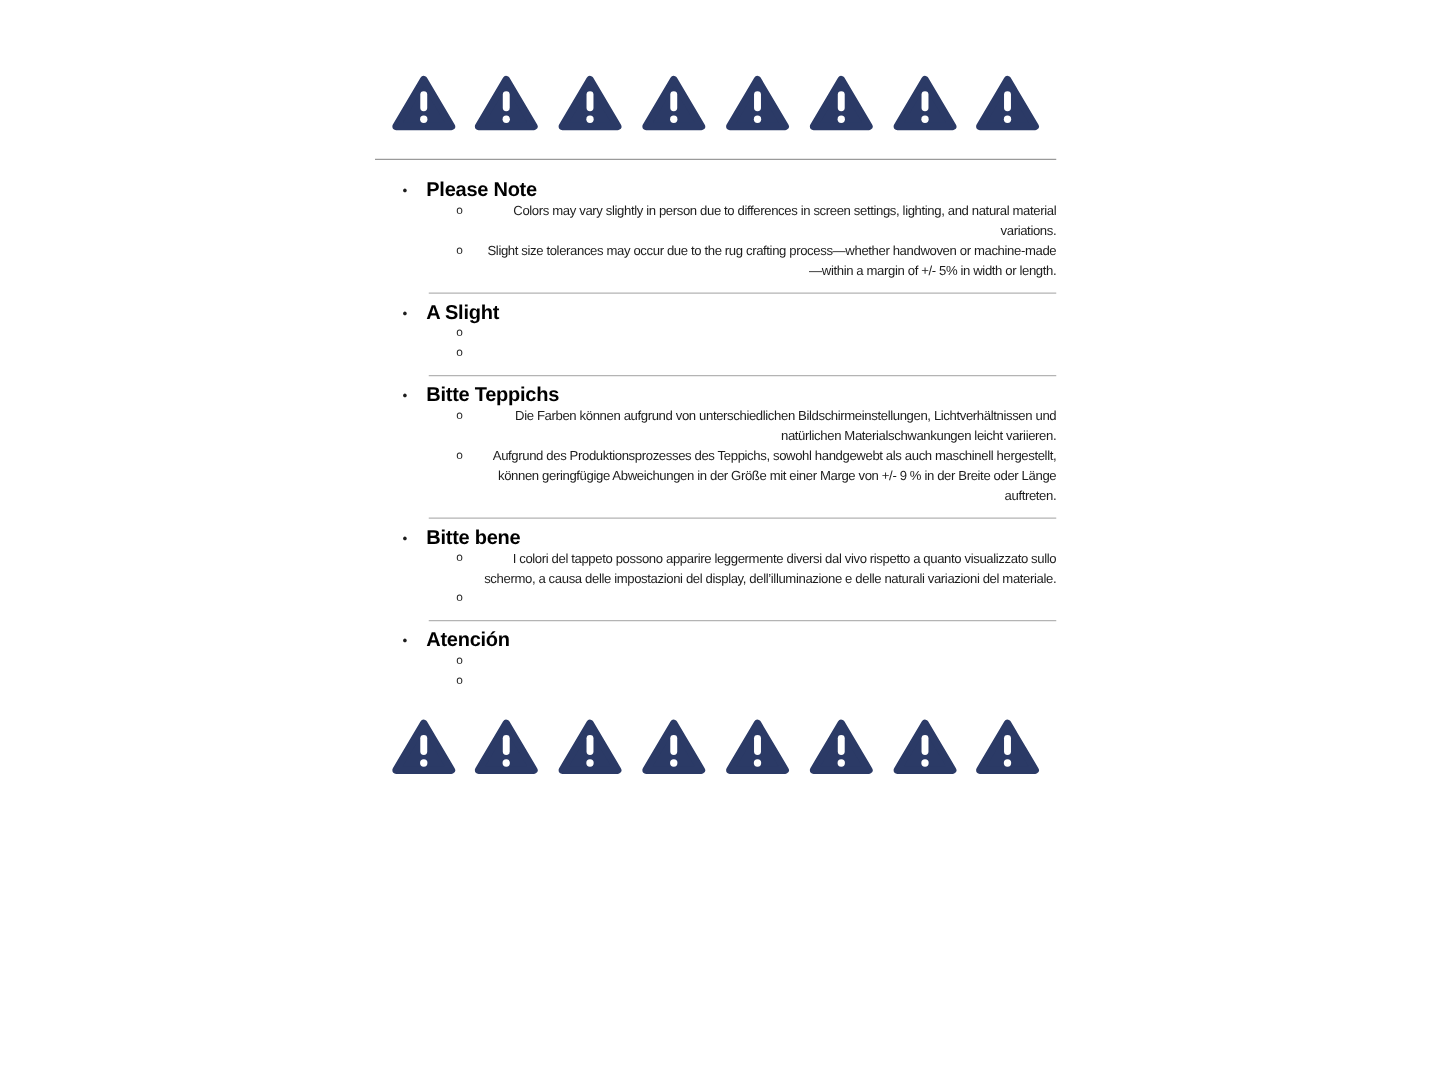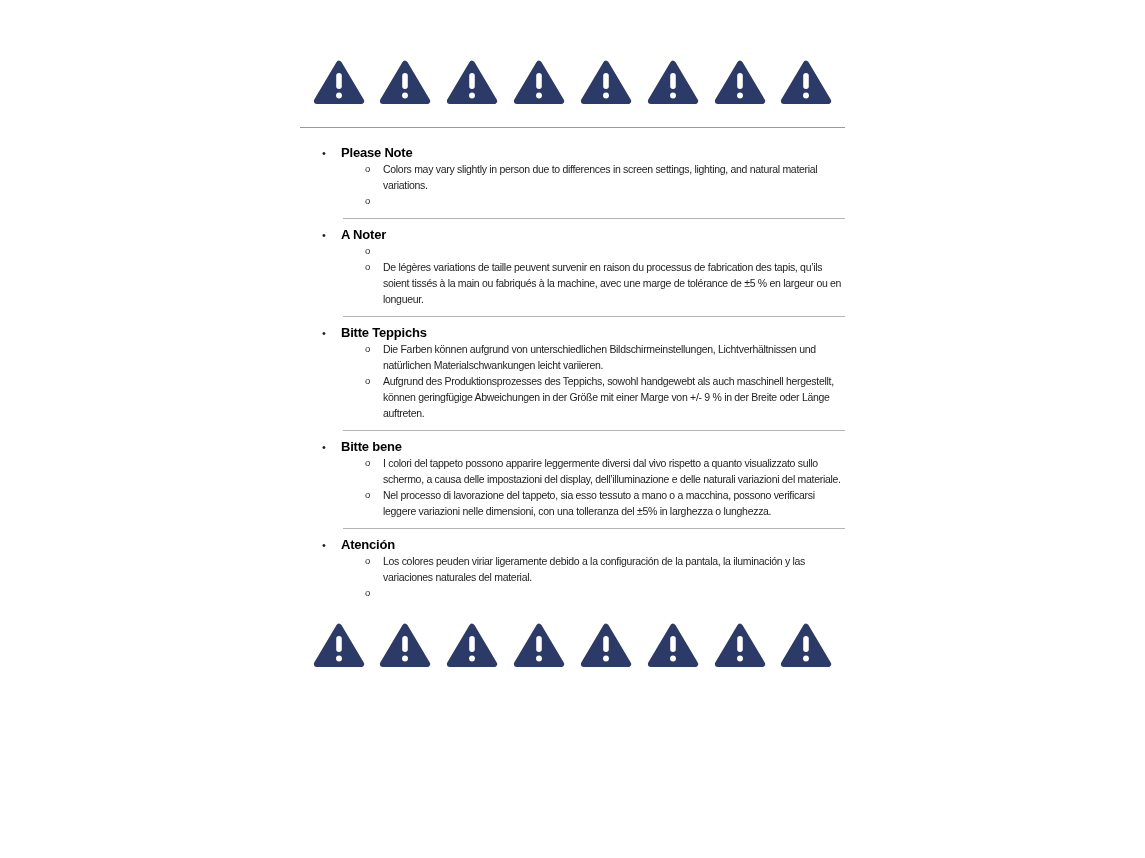--- a/index.html
+++ b/index.html
@@ -46,39 +46,40 @@
   }
   .sec-title-row { display: flex; }
   .main-bullet {
     flex: none;
     width: 19px;
     margin-left: 22px;
     font-size: 11px;
     line-height: 16px;
   }
   .sec-title {
-    font-size: 13px;
+    font-size: 16px;
     font-weight: bold;
     color: #000;
     line-height: 16px;
     letter-spacing: -0.2px;
   }
   .sub-item { display: flex; padding-left: 65px; }
   .sub-bullet {
     flex: none;
     width: 18px;
     font-size: 9.5px;
     line-height: 16px;
     color: #2a2a2a;
   }
   .sub-text {
     flex: 1;
     font-size: 10.5px;
     line-height: 16px;
     letter-spacing: -0.3px;
+    text-align: right;
   }
 </style>
 </head>
 <body>
 
 <div class="content">
 
   <div class="triangle-row">
     <span class="tri">
         <svg width="52" height="48" viewBox="0 0 60 54" aria-hidden="true">
@@ -144,35 +145,35 @@
     <div class="sec-title-row">
       <span class="main-bullet">•</span>
       <h3 class="sec-title">Please Note</h3>
     </div>
     <div class="sub-item">
       <span class="sub-bullet">o</span>
       <p class="sub-text">Colors may vary slightly in person due to differences in screen settings, lighting, and natural material variations.</p>
     </div>
     <div class="sub-item">
       <span class="sub-bullet">o</span>
-    </div>
-    <div class="divider section-divider"></div>
-  </section>
-
-  <section>
-    <div class="sec-title-row">
-      <span class="main-bullet">•</span>
-      <h3 class="sec-title">A Noter</h3>
-    </div>
-    <div class="sub-item">
-      <span class="sub-bullet">o</span>
-    </div>
-    <div class="sub-item">
-      <span class="sub-bullet">o</span>
-      <p class="sub-text">De légères variations de taille peuvent survenir en raison du processus de fabrication des tapis, qu’ils soient tissés à la main ou fabriqués à la machine, avec une marge de tolérance de ±5 % en largeur ou en longueur.</p>
+      <p class="sub-text">Slight size tolerances may occur due to the rug crafting process—whether handwoven or machine-made—within a margin of +/- 5% in width or length.</p>
+    </div>
+    <div class="divider section-divider"></div>
+  </section>
+
+  <section>
+    <div class="sec-title-row">
+      <span class="main-bullet">•</span>
+      <h3 class="sec-title">A Slight</h3>
+    </div>
+    <div class="sub-item">
+      <span class="sub-bullet">o</span>
+    </div>
+    <div class="sub-item">
+      <span class="sub-bullet">o</span>
     </div>
     <div class="divider section-divider"></div>
   </section>
 
   <section>
     <div class="sec-title-row">
       <span class="main-bullet">•</span>
       <h3 class="sec-title">Bitte Teppichs</h3>
     </div>
     <div class="sub-item">
@@ -190,33 +191,31 @@
     <div class="sec-title-row">
       <span class="main-bullet">•</span>
       <h3 class="sec-title">Bitte bene</h3>
     </div>
     <div class="sub-item">
       <span class="sub-bullet">o</span>
       <p class="sub-text">I colori del tappeto possono apparire leggermente diversi dal vivo rispetto a quanto visualizzato sullo schermo, a causa delle impostazioni del display, dell’illuminazione e delle naturali variazioni del materiale.</p>
     </div>
     <div class="sub-item">
       <span class="sub-bullet">o</span>
-      <p class="sub-text">Nel processo di lavorazione del tappeto, sia esso tessuto a mano o a macchina, possono verificarsi leggere variazioni nelle dimensioni, con una tolleranza del ±5% in larghezza o lunghezza.</p>
     </div>
     <div class="divider section-divider"></div>
   </section>
 
   <section>
     <div class="sec-title-row">
       <span class="main-bullet">•</span>
       <h3 class="sec-title">Atención</h3>
     </div>
     <div class="sub-item">
       <span class="sub-bullet">o</span>
-      <p class="sub-text">Los colores peuden viriar ligeramente debido a la configuración de la pantala, la iluminación y las variaciones naturales del material.</p>
     </div>
     <div class="sub-item">
       <span class="sub-bullet">o</span>
     </div>
   </section>
 
   <div class="triangle-row bottom">
     <span class="tri">
         <svg width="52" height="48" viewBox="0 0 60 54" aria-hidden="true">
           <path d="M30 6 L55.5 49 H4.5 Z"></path>

